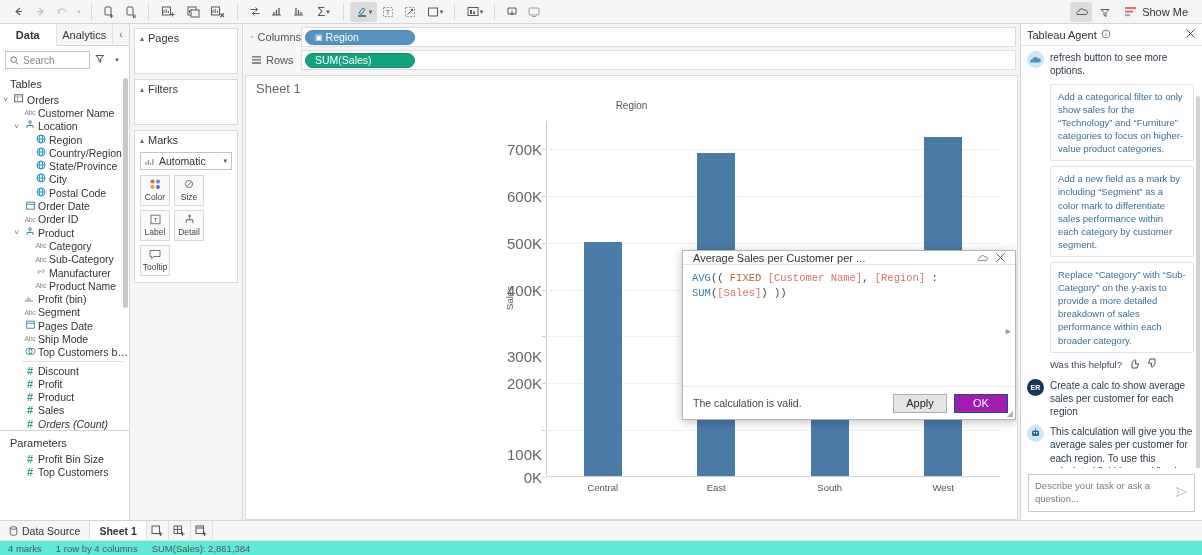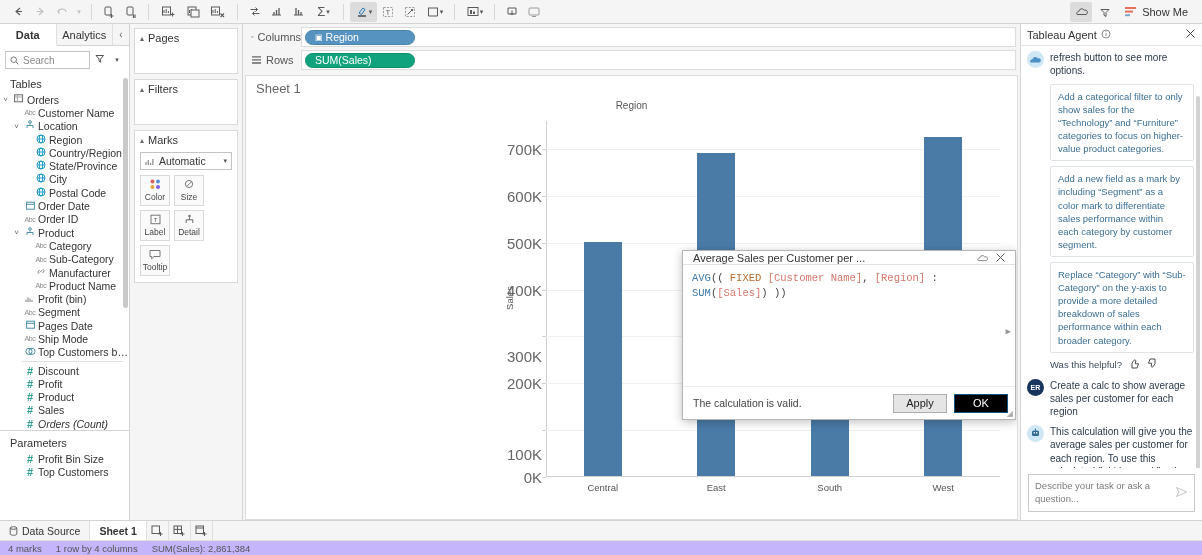--- a/index.html
+++ b/index.html
@@ -200,21 +200,21 @@
   .dlg-footer {
     height: 33px; display: flex; align-items: center;
     padding: 0 7px 0 10px; gap: 7px; border-top: 1px solid #ececec;
   }
   .dlg-status { flex: 1; font-size: 10.5px; color: #444; }
   .dlg-btn {
     height: 19px; min-width: 54px; font-size: 11px;
     display: flex; align-items: center; justify-content: center;
     border: 1px solid #adadad; background: #e5e5e5; color: #222;
   }
-  .dlg-btn.primary { background: #000000; border-color: #135580; color: #fff; }
+  .dlg-btn.primary { background: #a21caf; border-color: #135580; color: #fff; }
   .dlg-resize { position: absolute; right: 2px; bottom: 1px; color: #b0b0b0; font-size: 8px; }
 
   
   .agent {
     width: 182px; min-width: 182px;
     background: #fff; border-left: 1px solid #d4d4d4;
     display: flex; flex-direction: column;
   }
   .agent-head {
     height: 22px; display: flex; align-items: center; gap: 4px;
@@ -251,21 +251,21 @@
 
   
   .tabbar {
     height: 20px; min-height: 20px; background: #f5f5f5;
     border-top: 1px solid #d4d4d4; display: flex; align-items: stretch;
   }
   .tabitem { display: flex; align-items: center; gap: 4px; padding: 0 9px; font-size: 10.5px; color: #333; border-right: 1px solid #e0e0e0; }
   .tabitem.sel { background: #fff; font-weight: bold; }
   .tabnew { width: 22px; display: flex; align-items: center; justify-content: center; color: #555; font-size: 10px; border-right: 1px solid #e0e0e0; }
   .statusbar {
-    height: 15px; min-height: 15px; background: #c4b5fd;
+    height: 15px; min-height: 15px; background: #5eead4;
     border-top: 1px solid #e0e0e0; display: flex; align-items: center;
     gap: 14px; padding: 0 8px; font-size: 9.5px; color: #555;
   }
 </style>
 </head>
 <body>
 
 <div class="app">
 
   <div class="toolbar">

